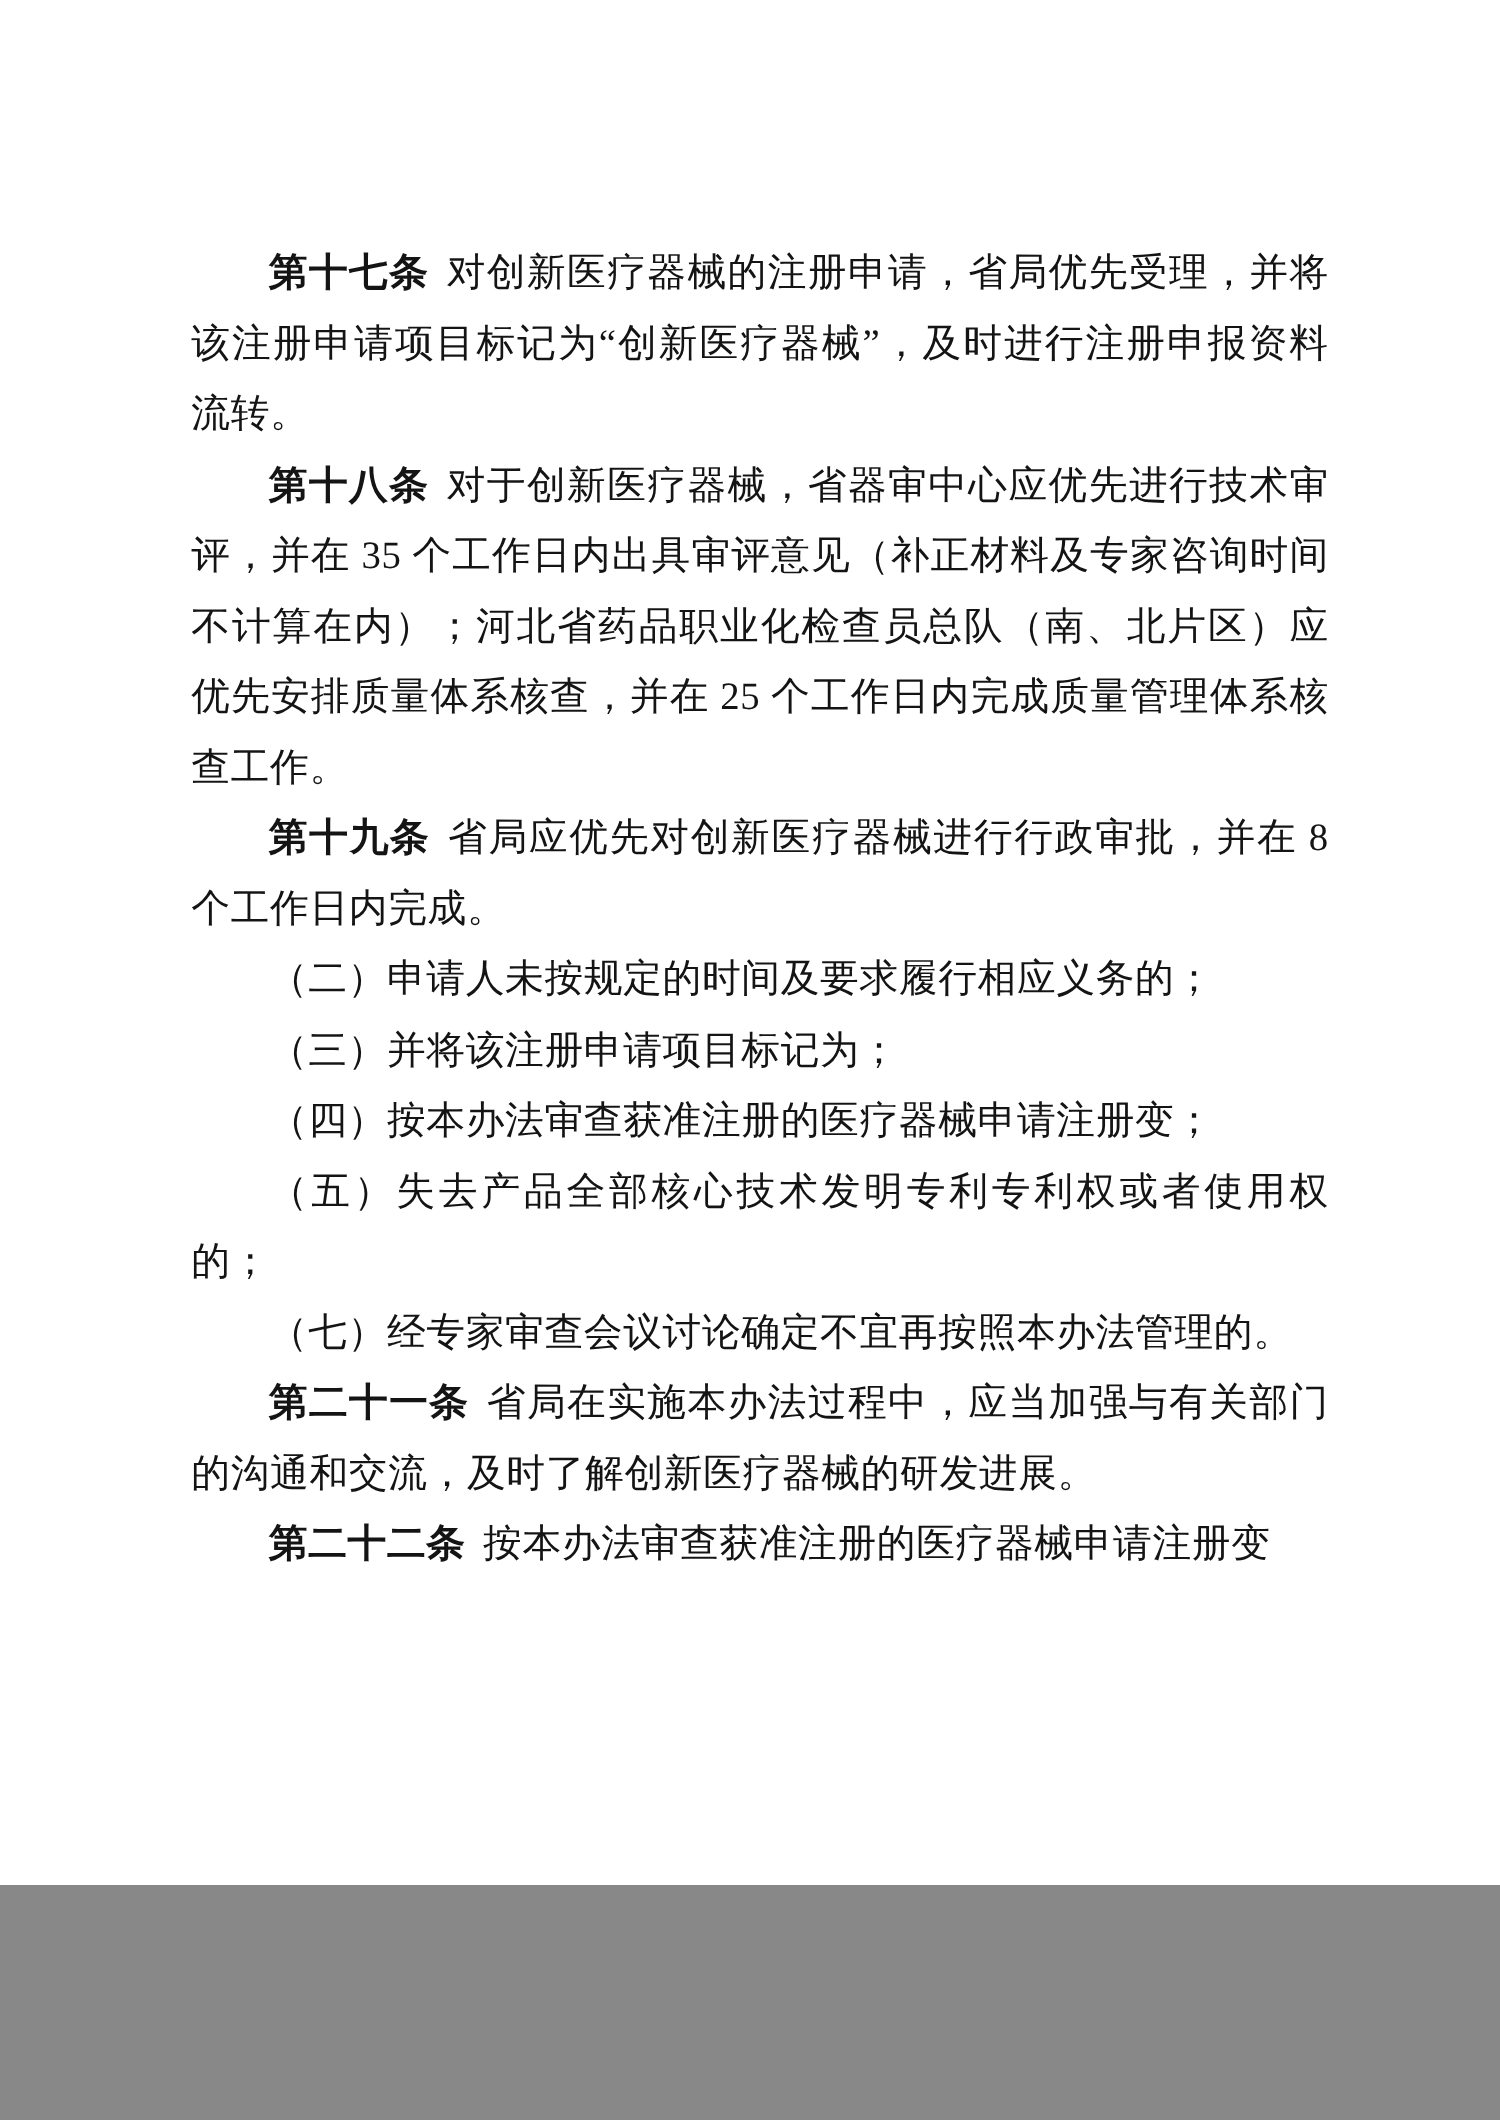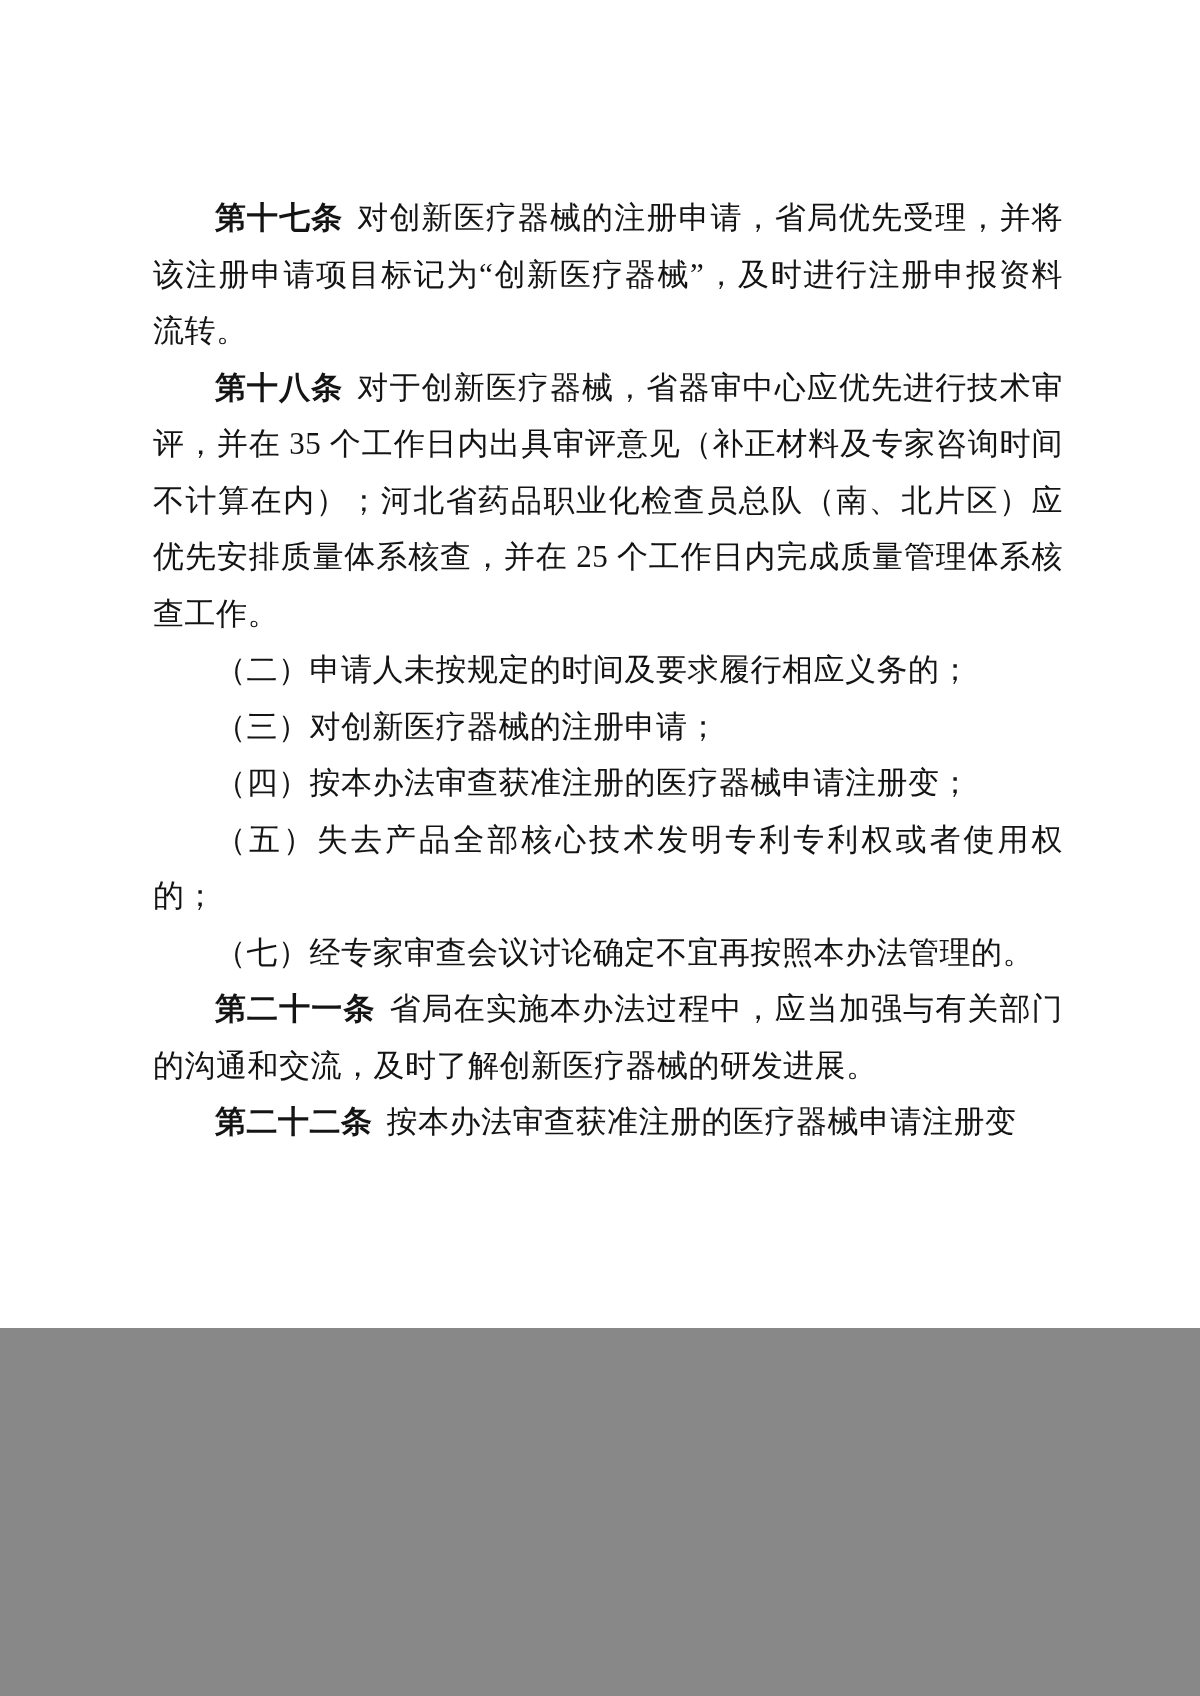--- a/index.html
+++ b/index.html
@@ -3,21 +3,21 @@
 <meta charset="utf-8">
 <style>
   html, body {
     margin: 0;
     padding: 0;
     background: #888;
   }
   .page {
     position: relative;
     width: 1200px;
-    height: 1328px;
+    height: 1508px;
     margin: 0 auto;
     background: #ffffff;
     color: #141414;
     font-family: "Liberation Serif", "DejaVu Serif", serif;
     overflow: hidden;
   }
   .doc-body {
     position: absolute;
     left: 153px;
     top: 190px;
@@ -56,29 +56,32 @@
   <div class="doc-body">
 
     <p>
       <span class="para-heading">第十七条</span><span>对创新医疗器械的注册申请，省局优先受理，并将该注册申请项目标记为“创新医疗器械”，及时进行注册申报资料流转。</span>
     </p>
 
     <p>
       <span class="para-heading">第十八条</span><span>对于创新医疗器械，省器审中心应优先进行技术审评，并在 35 个工作日内出具审评意见（补正材料及专家咨询时间不计算在内）；河北省药品职业化检查员总队（南、北片区）应优先安排质量体系核查，并在 25 个工作日内完成质量管理体系核查工作。</span>
     </p>
 
+    <p>
+      <span class="para-heading">第十九条</span><span>省局应优先对创新医疗器械进行行政审批，并在 8 个工作日内完成。</span>
+    </p>
 
 
 
     <p>
       <span class="para-heading"></span><span>（二）申请人未按规定的时间及要求履行相应义务的；</span>
     </p>
 
     <p>
-      <span class="para-heading"></span><span>（三）对创新医疗器械的注册申请；</span>
+      <span class="para-heading"></span><span>（三）并将该注册申请项目标记为；</span>
     </p>
 
     <p>
       <span class="para-heading"></span><span>（四）按本办法审查获准注册的医疗器械申请注册变；</span>
     </p>
 
     <p>
       <span class="para-heading"></span><span>（五）失去产品全部核心技术发明专利专利权或者使用权的；</span>
     </p>
 

